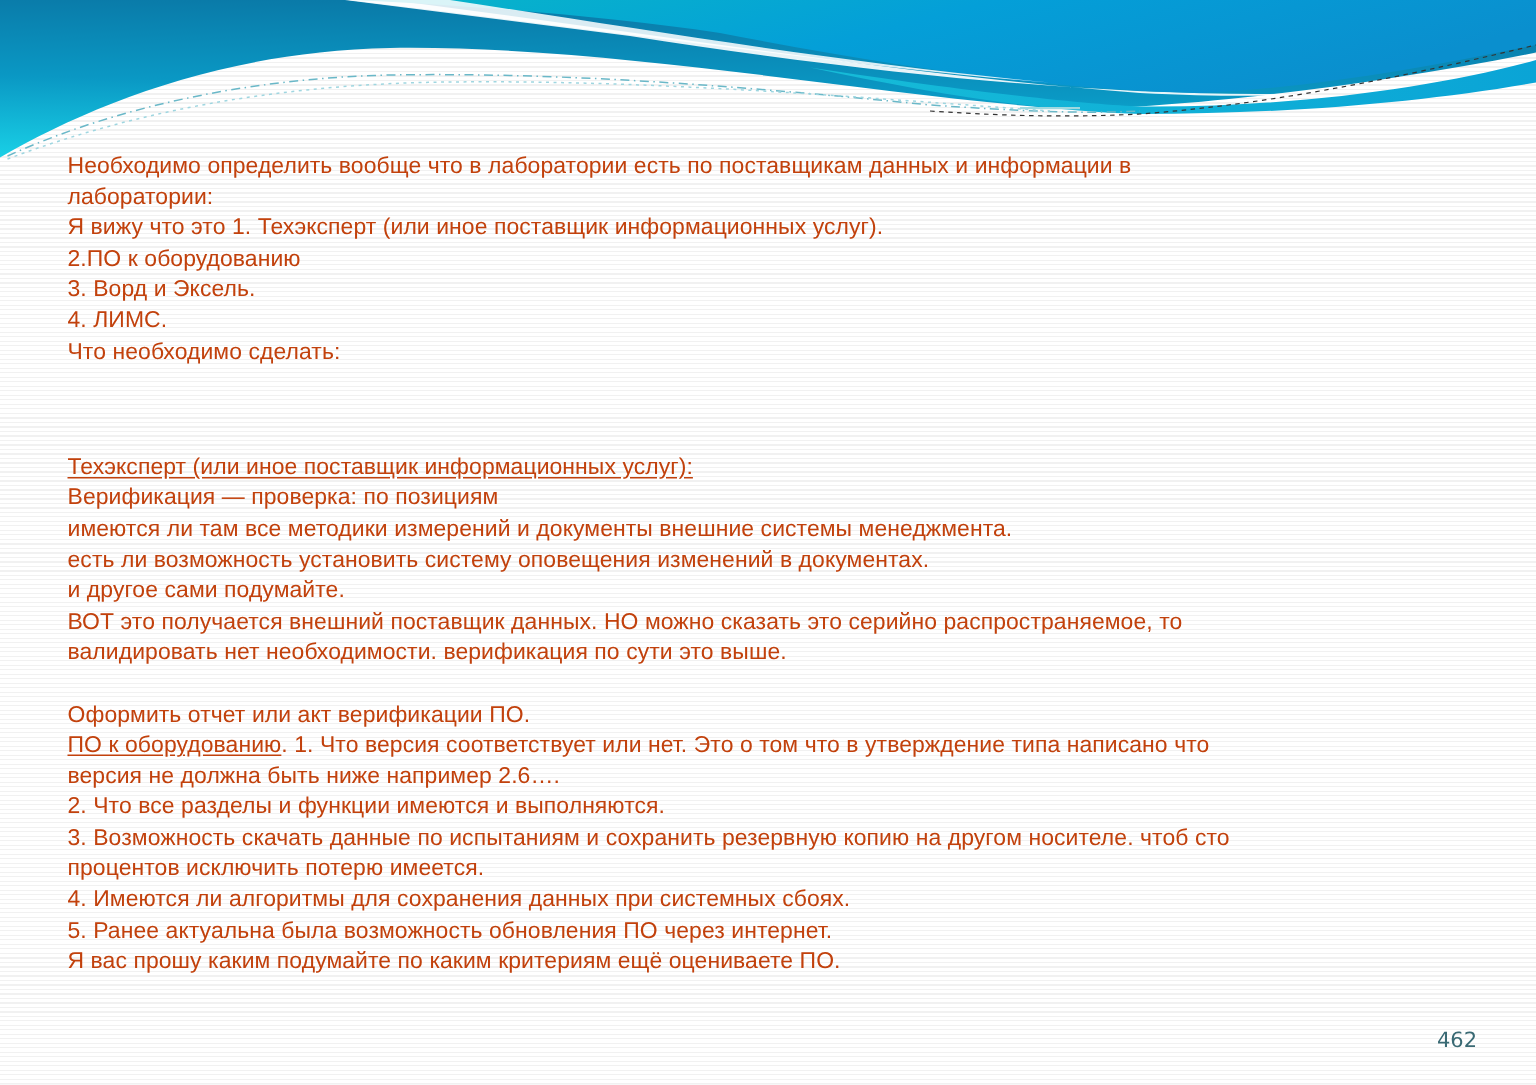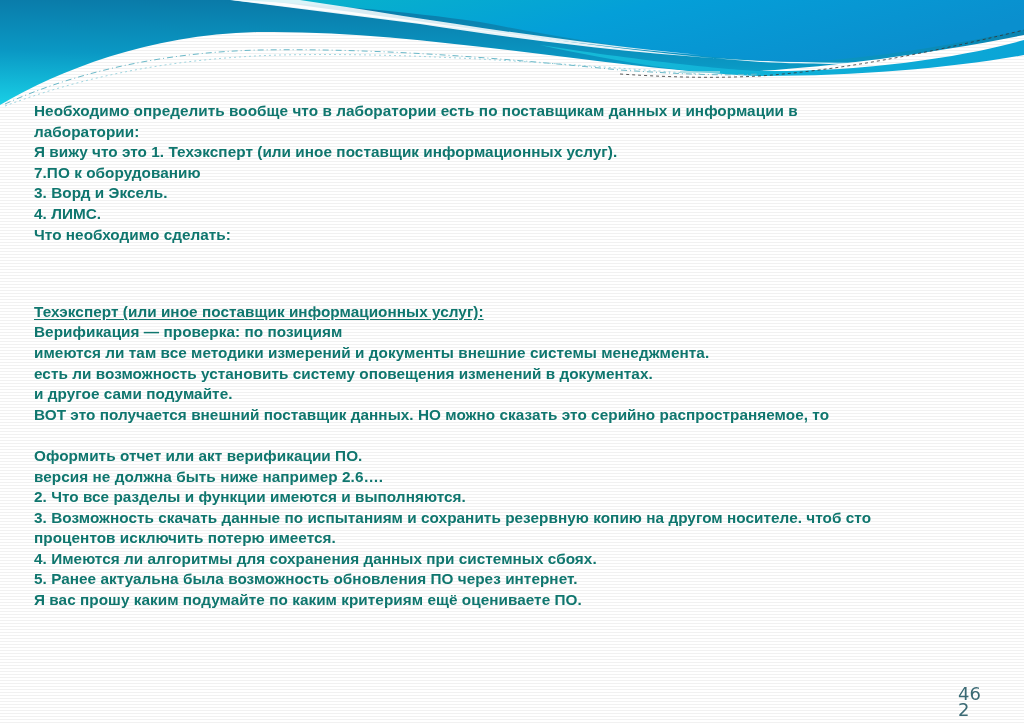--- a/index.html
+++ b/index.html
@@ -23,46 +23,46 @@
     }
     .header-wave {
       position: absolute;
       left: 0;
       top: 0;
       width: 1024px;
       height: 110px;
     }
     .content {
       position: absolute;
-      left: 34px;
+      left: 45px;
       top: 101px;
       width: 960px;
-      color: #0f766e;
-      font-weight: bold;
+      color: #c2410c;
+      font-weight: normal;
       font-size: 15.3px;
       line-height: 20.6px;
       letter-spacing: 0.05px;
     }
     .line {
       display: block;
       white-space: nowrap;
       min-height: 20.6px;
     }
     .u {
       text-decoration: underline;
       text-underline-offset: 2px;
       margin-top: 36px;
     }
     .page-number {
       position: absolute;
       left: 958px;
       top: 686px;
       width: 30px;
       font-family: "DejaVu Sans", sans-serif;
-      font-size: 18px;
+      font-size: 14px;
       line-height: 16px;
       color: #3a6a74;
       word-break: break-all;
     }
   </style>
 </head>
 <body>
 
 <svg class="header-wave" viewBox="0 0 1024 110" preserveAspectRatio="none" xmlns="http://www.w3.org/2000/svg">
   <defs>
@@ -95,33 +95,35 @@
   <path d="M5,104 C80,70 170,52 260,50 C380,48 500,58 620,70 C680,74 720,76 760,74" fill="none" stroke="#6ab8c8" stroke-width="1" stroke-dasharray="6,3,1,3"></path>
   <path d="M5,106 C90,74 180,58 280,55 C420,52 560,64 700,74" fill="none" stroke="#9fd6e0" stroke-width="1" stroke-dasharray="2,3"></path>
   <path d="M620,74 C680,78 720,78 760,76 C840,70 920,55 1024,30" fill="none" stroke="#333333" stroke-width="0.8" stroke-dasharray="3,3"></path>
   <path d="M680,72 L720,72" stroke="#9ed9e0" stroke-width="1.5"></path>
 </svg>
 
 <div class="content">
   <span class="line">Необходимо определить вообще что в лаборатории есть по поставщикам данных и информации в</span>
   <span class="line">лаборатории:</span>
   <span class="line">Я вижу что это 1. Техэксперт (или иное поставщик информационных услуг).</span>
-  <span class="line">7.ПО к оборудованию</span>
+  <span class="line">2.ПО к оборудованию</span>
   <span class="line">3. Ворд и Эксель.</span>
   <span class="line">4. ЛИМС.</span>
   <span class="line">Что необходимо сделать:</span>
   <span class="line"></span>
   <span class="line u">Техэксперт (или иное поставщик информационных услуг):</span>
   <span class="line">Верификация — проверка: по позициям</span>
   <span class="line">имеются ли там все методики измерений и документы внешние системы менеджмента.</span>
   <span class="line">есть ли возможность установить систему оповещения изменений в документах.</span>
   <span class="line">и другое сами подумайте.</span>
   <span class="line">ВОТ это получается внешний поставщик данных. НО можно сказать это серийно распространяемое, то</span>
+  <span class="line">валидировать нет необходимости. верификация по сути это выше.</span>
   <span class="line"></span>
   <span class="line">Оформить отчет или акт верификации ПО.</span>
+  <span class="line"><span class="u">ПО к оборудованию</span><span>. 1. Что версия соответствует или нет. Это о том что в утверждение типа написано что</span></span>
   <span class="line">версия не должна быть ниже например 2.6….</span>
   <span class="line">2. Что все разделы и функции имеются и выполняются.</span>
   <span class="line">3. Возможность скачать данные по испытаниям и сохранить резервную копию на другом носителе. чтоб сто</span>
   <span class="line">процентов исключить потерю имеется.</span>
   <span class="line">4. Имеются ли алгоритмы для сохранения данных при системных сбоях.</span>
   <span class="line">5. Ранее актуальна была возможность обновления ПО через интернет.</span>
   <span class="line">Я вас прошу каким подумайте по каким критериям ещё оцениваете ПО.</span>
 </div>
 
 <div class="page-number">462</div>

